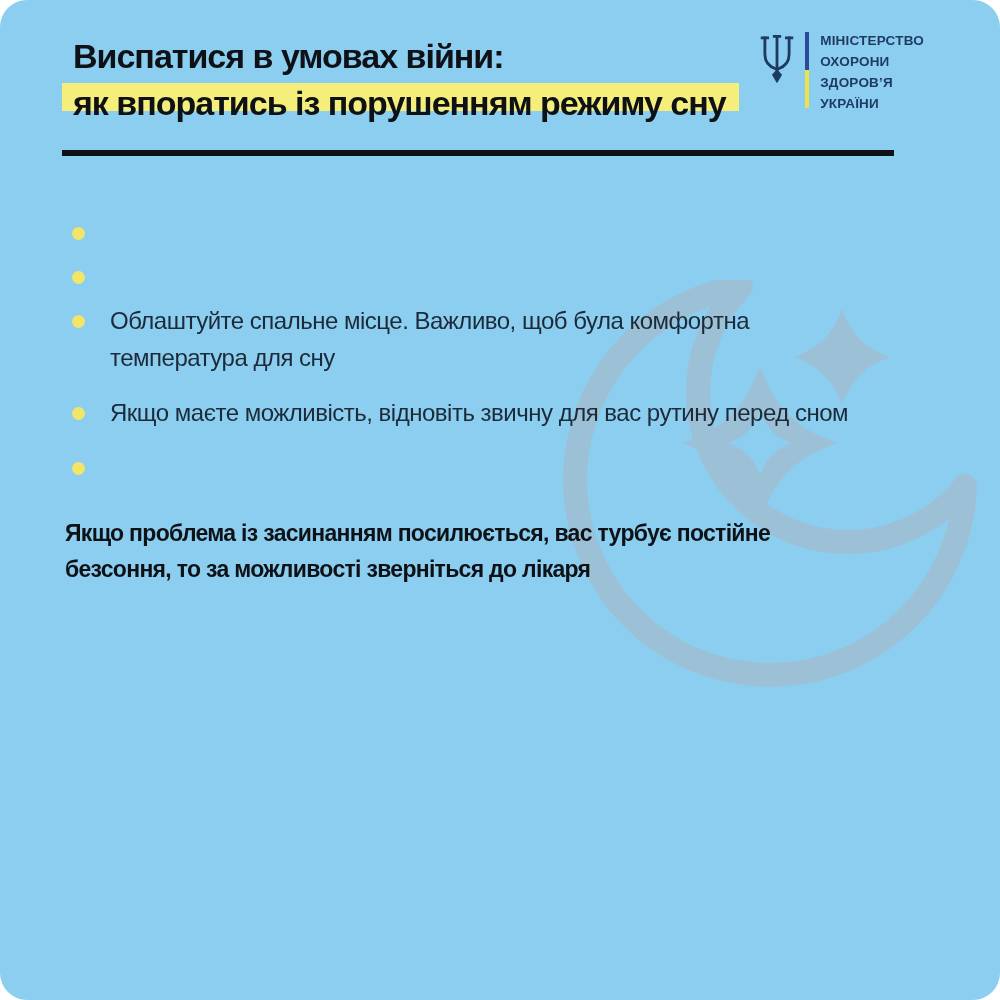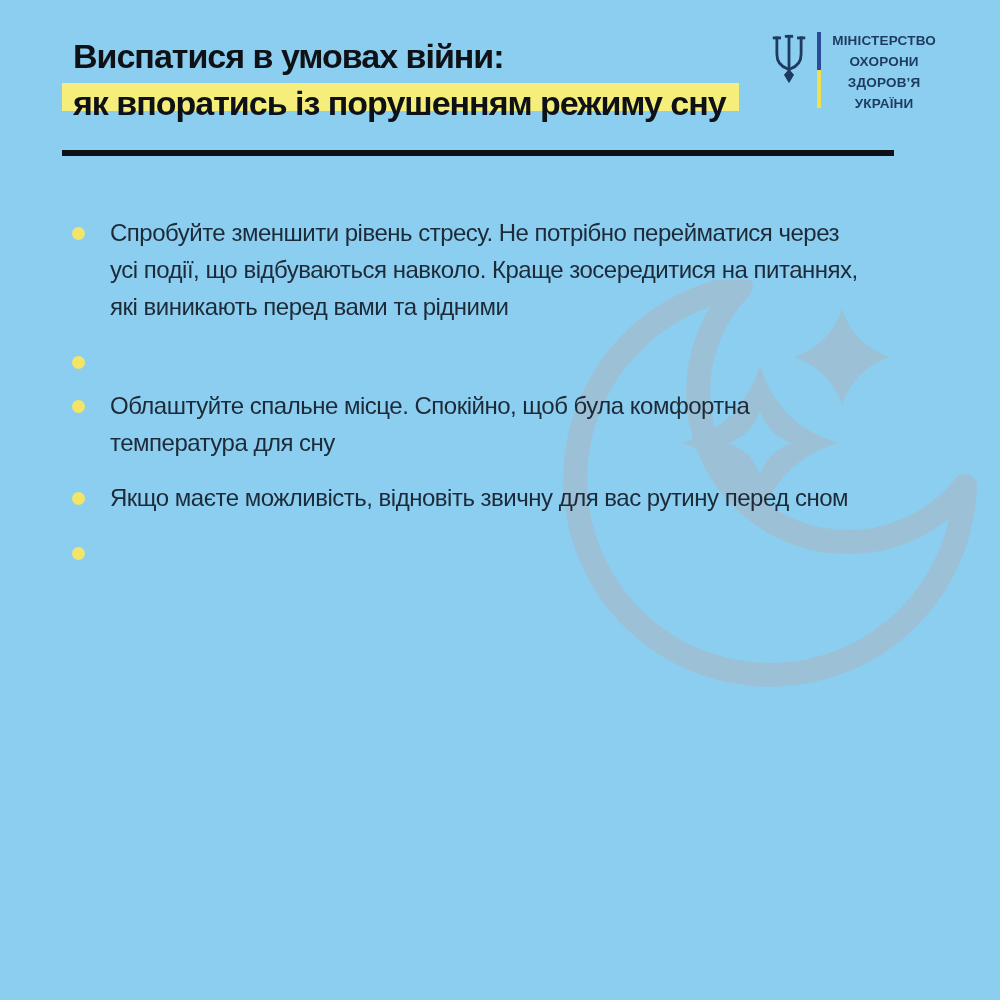--- a/index.html
+++ b/index.html
@@ -5,36 +5,36 @@
   :root{
     --bg:#8BCEF0; --watermark:#9CC1D6; --ink:#1D2A38; --title-ink:#0E1116;
     --highlight:#F5EE7A; --bullet:#F2E567; --navy:#1E3A5F;
     --bar-blue:#2B4A97; --bar-yellow:#EFE14B; --rule:#0E1116;
   }
   *{margin:0;padding:0;box-sizing:border-box;}
   html,body{width:1000px;height:1000px;}
   body{font-family:"Liberation Sans",sans-serif;}
   .poster{
     position:relative;width:1000px;height:1000px;background:var(--bg);
-    overflow:hidden;padding:36px 40px 12px 62px;
+    overflow:hidden;padding:36px 40px 12px 62px;border-radius:27px;
   }
   .watermark{position:absolute;left:540px;top:280px;z-index:0;pointer-events:none;}
   .content{position:relative;z-index:1;}
   .pre{white-space:pre-line;}
   .title{
     font-size:34px;font-weight:700;letter-spacing:-1px;color:var(--title-ink);
     line-height:1.2;padding-left:11px;
   }
   .subtitle{
     display:inline-block;margin-top:6px;background:var(--highlight);
     font-size:34px;font-weight:700;letter-spacing:-1px;color:var(--title-ink);
     line-height:40px;height:28px;padding:0 13px 0 11px;
   }
   .logo{
-    position:absolute;right:24px;top:-6px;display:flex;align-items:flex-start;text-align:center;
+    position:absolute;right:36px;top:-6px;display:flex;align-items:flex-start;
   }
   .logo .trident{width:38px;height:50px;margin-top:4px;}
   .logo .bar{width:4px;height:76px;margin:2px 11px 0 9px;display:flex;flex-direction:column;}
   .logo .bar .seg-blue{flex:1;background:var(--bar-blue);}
   .logo .bar .seg-yellow{flex:1;background:var(--bar-yellow);}
   .logo .org{
     font-size:13.5px;font-weight:700;line-height:21px;letter-spacing:0.2px;
     color:var(--navy);
   }
   .rule{height:6px;background:var(--rule);width:832px;margin-top:31px;}
@@ -91,36 +91,35 @@
 ЗДОРОВ’Я
 УКРАЇНИ</div>
       </div>
     </header>
 
     <div class="rule"></div>
 
     <ul class="tips">
       <li class="tip">
         <span class="dot"></span>
-        <div class="tip-text pre">Спробуйте зменшити рівень стресу. Не потрібно перейматися через
-усі події, що відбуваються навколо. Краще зосередитися на питаннях,
-які виникають перед вами та рідними</div>
       </li>
       <li class="tip">
         <span class="dot"></span>
       </li>
       <li class="tip">
         <span class="dot"></span>
-        <div class="tip-text pre">Облаштуйте спальне місце. Спокійно, щоб була комфортна
+        <div class="tip-text pre">Облаштуйте спальне місце. Важливо, щоб була комфортна
 температура для сну</div>
       </li>
       <li class="tip">
         <span class="dot"></span>
         <div class="tip-text pre">Якщо маєте можливість, відновіть звичну для вас рутину перед сном</div>
       </li>
       <li class="tip">
         <span class="dot"></span>
       </li>
     </ul>
 
+    <div class="footer-note pre">Якщо проблема із засинанням посилюється, вас турбує постійне
+безсоння, то за можливості зверніться до лікаря</div>
 
   </div>
 </div>
 
 </body></html>

